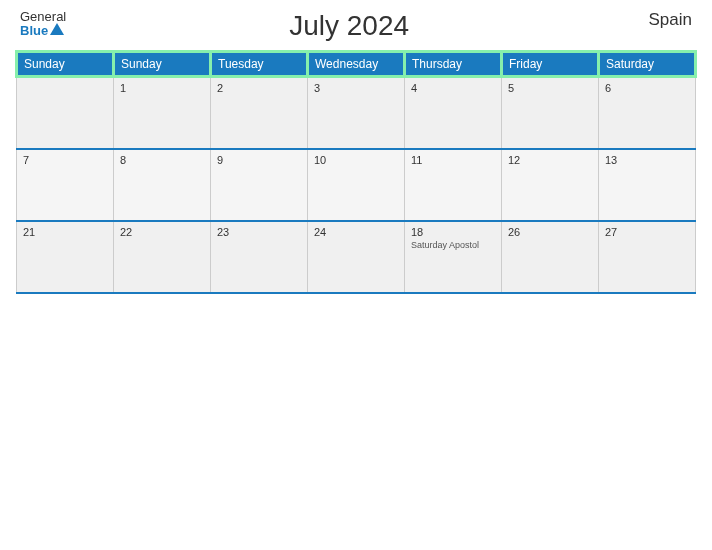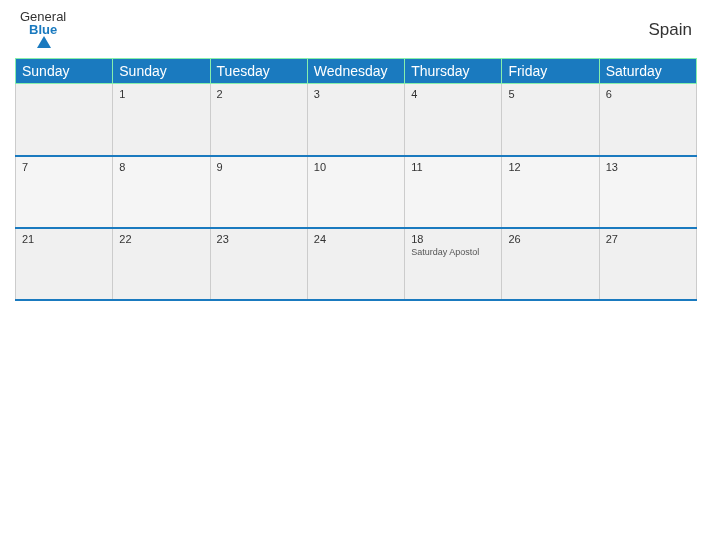--- a/index.html
+++ b/index.html
@@ -15,21 +15,20 @@
       width: 712px;
       height: 550px;
       background: #fff;
       position: relative;
       padding: 10px 15px;
     }
 
     
     .header {
       display: flex;
-      align-items: center;
       justify-content: space-between;
       margin-bottom: 8px;
       padding: 0 5px;
     }
 
     .logo {
       display: flex;
       flex-direction: column;
       line-height: 1;
     }
@@ -39,21 +38,20 @@
       color: #333;
       font-weight: normal;
     }
 
     .logo-blue {
       font-size: 13px;
       color: #1a7abf;
       font-weight: bold;
       display: flex;
       align-items: center;
-      flex-direction: column;
     }
 
     .logo-triangle {
       width: 0;
       height: 0;
       border-left: 7px solid transparent;
       border-right: 7px solid transparent;
       border-bottom: 12px solid #1a7abf;
       margin-left: 2px;
       margin-bottom: 2px;
@@ -79,25 +77,25 @@
       width: 100%;
       border-collapse: collapse;
     }
 
     .calendar thead tr {
       background-color: #1a7abf;
     }
 
     .calendar thead th {
       color: #fff;
-      font-size: 14px;
+      font-size: 12px;
       font-weight: normal;
       padding: 4px 6px;
       text-align: left;
-      border: 1px solid #86efac;
+      border: 3px solid #86efac;
     }
 
     .calendar tbody tr {
       background-color: #f5f5f5;
       height: 72px;
     }
 
     .calendar tbody tr:nth-child(odd) {
       background-color: #f0f0f0;
     }
@@ -137,20 +135,21 @@
 <div class="page">
 
   <div class="header">
     <div class="logo">
       <span class="logo-general">General</span>
       <span class="logo-blue">
         <span>Blue</span>
         <span class="logo-triangle"></span>
       </span>
     </div>
+    <div class="title">July 2024</div>
     <div class="country">Spain</div>
   </div>
 
   <table class="calendar">
     <thead>
       <tr>
         <th>Sunday</th>
         <th>Sunday</th>
         <th>Tuesday</th>
         <th>Wednesday</th>

